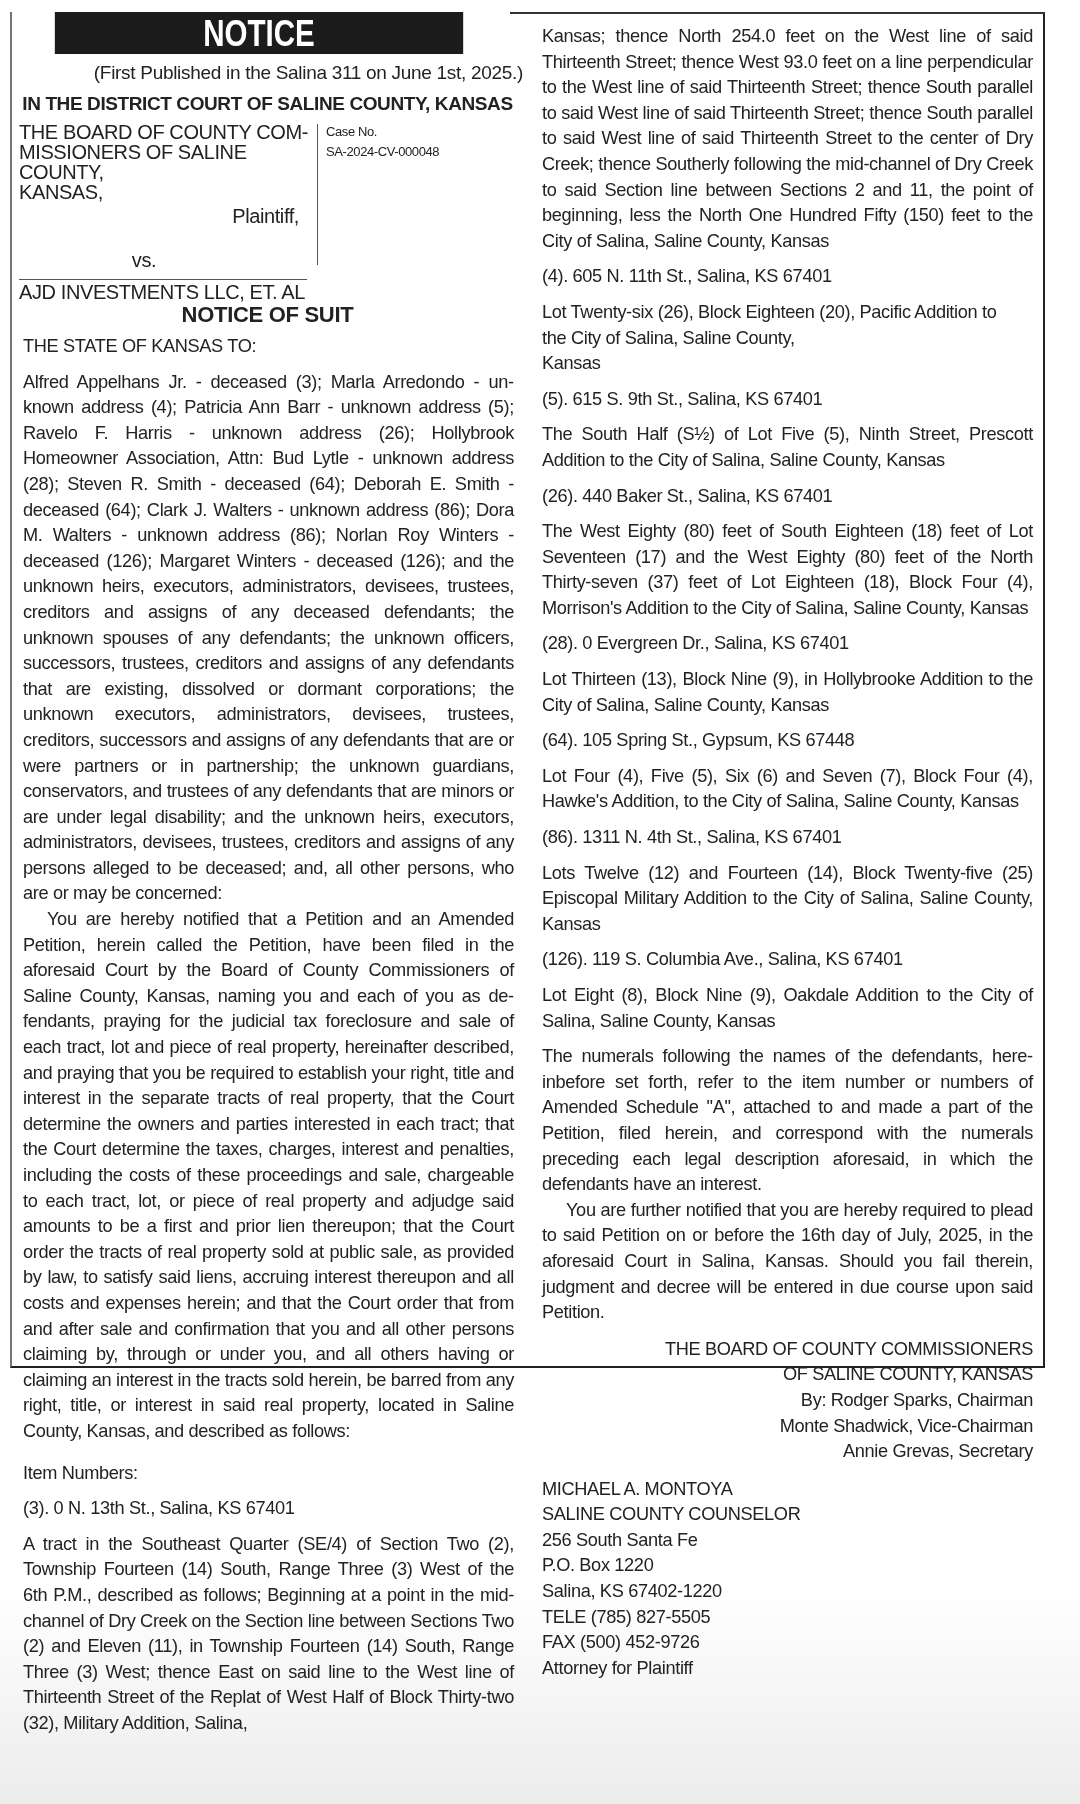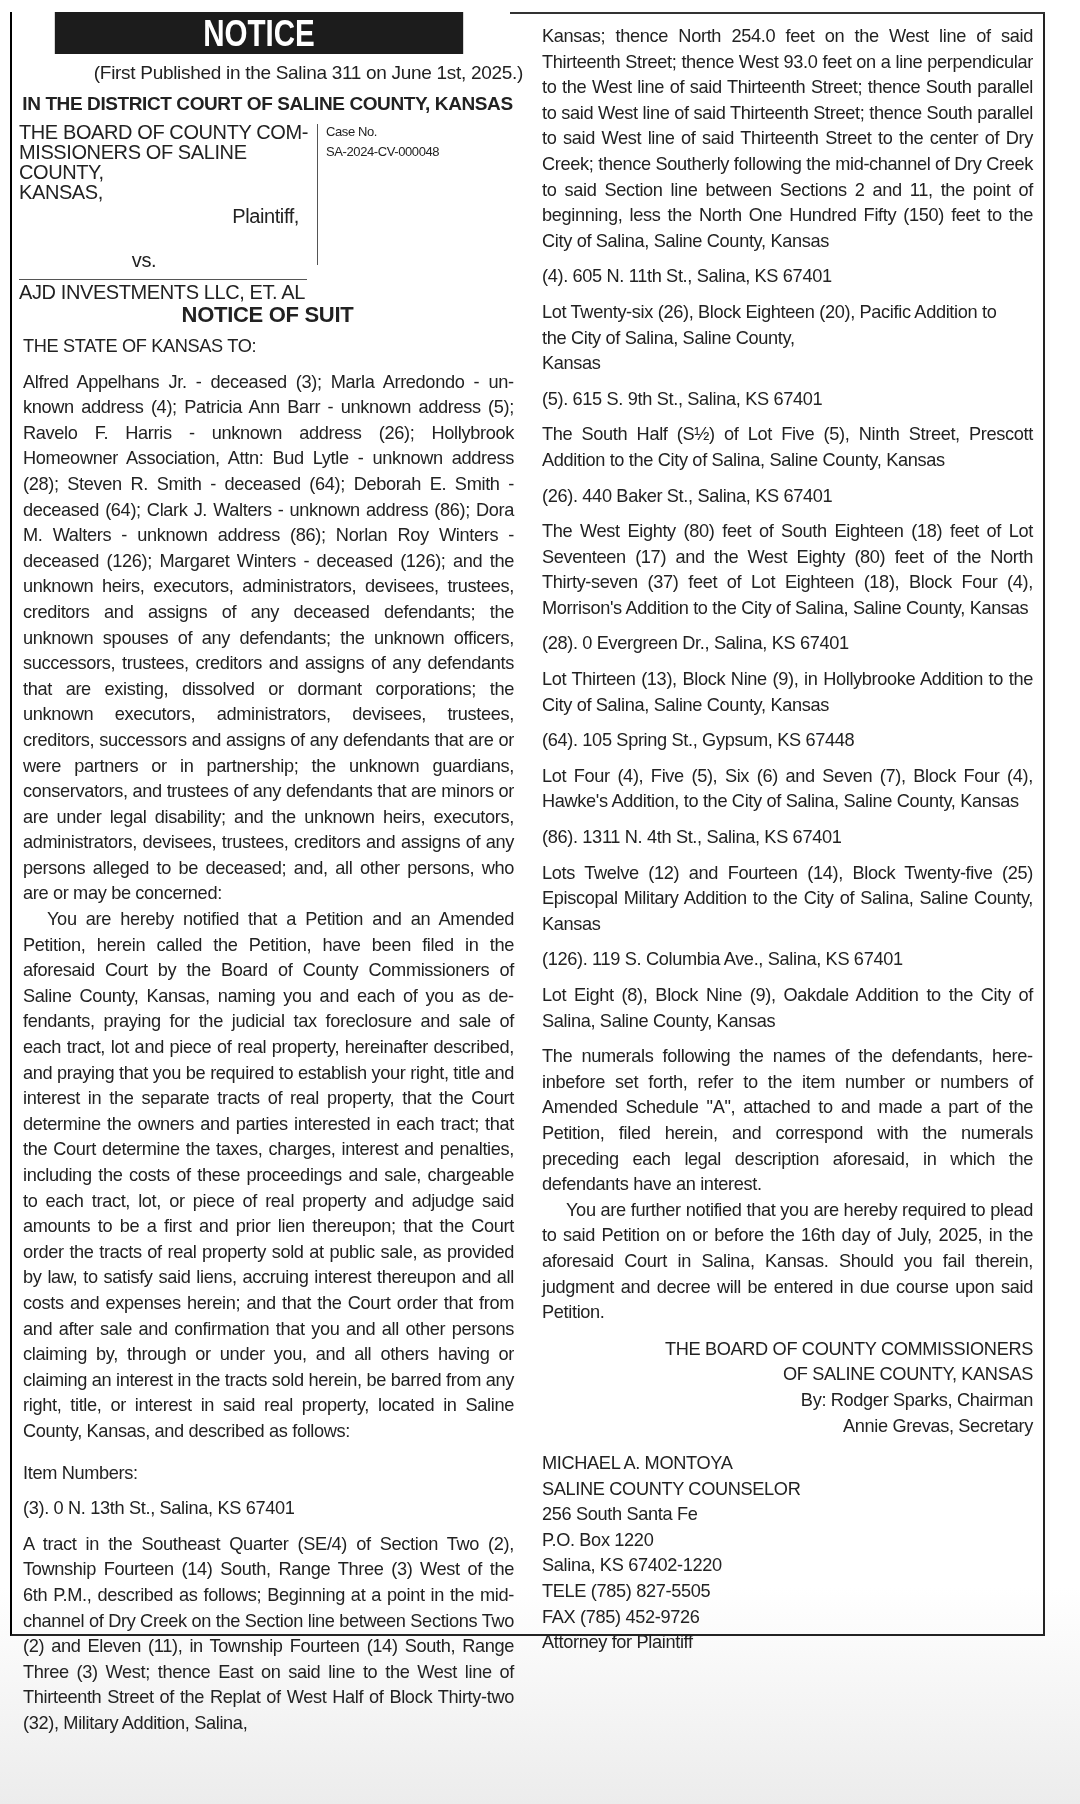--- a/index.html
+++ b/index.html
@@ -3,22 +3,22 @@
 <meta charset="utf-8">
 <style>
   html, body { margin: 0; padding: 0; }
   body {
     width: 1080px; height: 1804px; overflow: hidden;
     background: linear-gradient(to bottom, #ffffff 0%, #ffffff 88%, #ececec 100%);
     font-family: "Liberation Sans", "DejaVu Sans", sans-serif;
     color: #222;
   }
   .page {
-    position: absolute; left: 10px; top: 12px; width: 1035px; height: 1624px;
-    border-left: 2px solid #000000; border-right: 2px solid #222; border-bottom: 2px solid #222;
+    position: absolute; left: 10px; top: 12px; width: 1035px; height: 1356px;
+    border-left: 2px solid #737373; border-right: 2px solid #222; border-bottom: 2px solid #222;
     box-sizing: border-box;
   }
   .right-top-border { position: absolute; left: 510px; top: 12px; width: 535px; border-top: 2px solid #333; }
   .col { position: absolute; top: 0; box-sizing: border-box; }
   .col-left { left: 0; width: 511px; }
   .col-right { left: 521px; width: 510px; padding-right: 0; }
   .notice-bar {
     background: #1c1c1c; color: #fff; text-align: center;
     font-weight: bold; font-size: 36px; height: 42px; line-height: 44px;
     width: 490px; margin-left: -2px; letter-spacing: 0px;
@@ -117,29 +117,30 @@
       <p class="addr">(126). 119 S. Columbia Ave., Salina, KS 67401</p>
       <p class="gap">Lot Eight (8), Block Nine (9), Oakdale Addition to the City of Salina, Saline County, Kansas</p>
 
       <p class="gap">The numerals following the names of the defendants, here­inbefore set forth, refer to the item number or numbers of Amended Schedule "A", attached to and made a part of the Petition, filed herein, and correspond with the numerals preceding each legal description aforesaid, in which the defendants have an interest.</p>
       <p class="indent">You are further notified that you are hereby required to plead to said Petition on or before the 16th day of July, 2025, in the aforesaid Court in Salina, Kansas. Should you fail therein, judgment and decree will be entered in due course upon said Petition.</p>
 
       <div class="sig">
         <div>THE BOARD OF COUNTY COMMISSIONERS</div>
         <div>OF SALINE COUNTY, KANSAS</div>
         <div>By: Rodger Sparks, Chairman</div>
+        <div>Monte Shadwick, Vice-Chairman</div>
         <div>Annie Grevas, Secretary</div>
       </div>
 
       <div class="atty">
         <div>MICHAEL A. MONTOYA</div>
         <div>SALINE COUNTY COUNSELOR</div>
         <div>256 South Santa Fe</div>
         <div>P.O. Box 1220</div>
         <div>Salina, KS 67402-1220</div>
         <div>TELE (785) 827-5505</div>
-        <div>FAX (785) 452-9726</div>
+        <div>FAX (500) 452-9726</div>
         <div>Attorney for Plaintiff</div>
       </div>
     </div>
   </div>
 </div>
 <div class="right-top-border"></div>
 
 </body></html>

